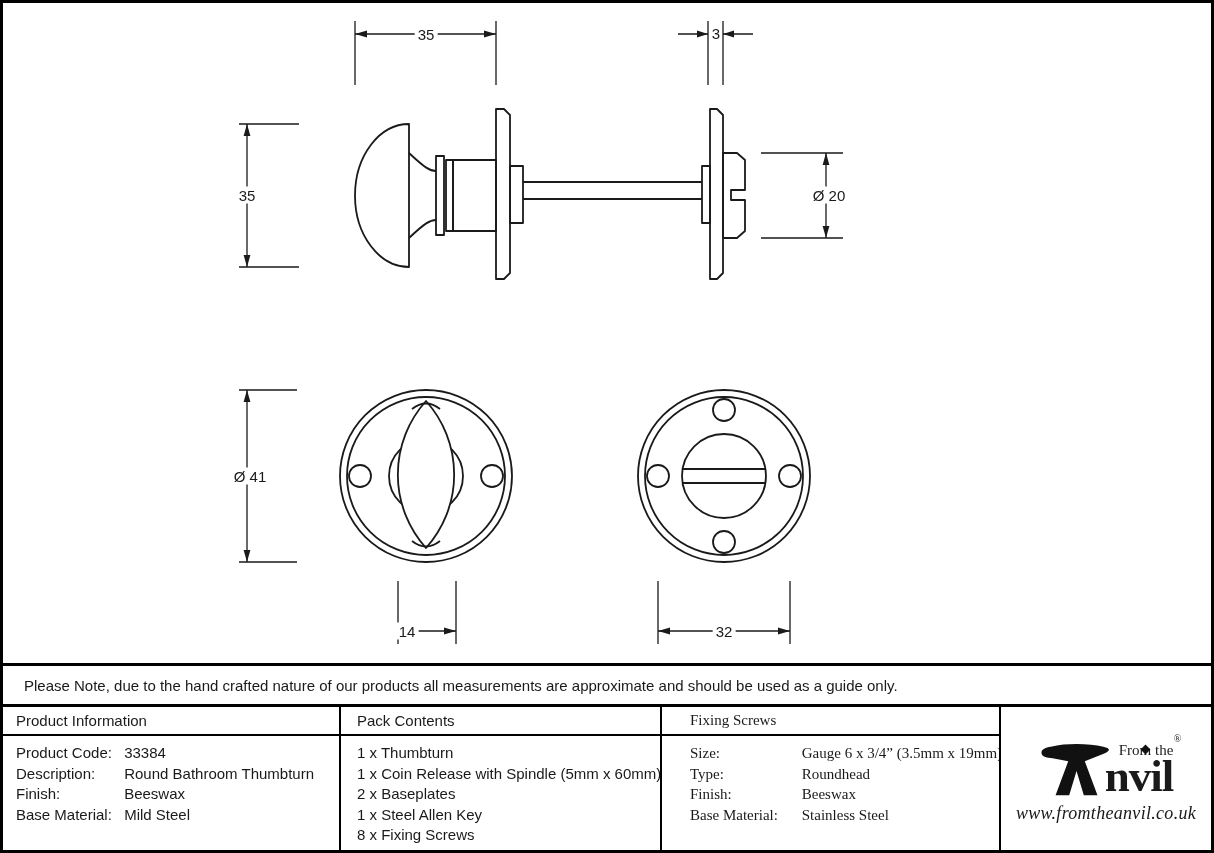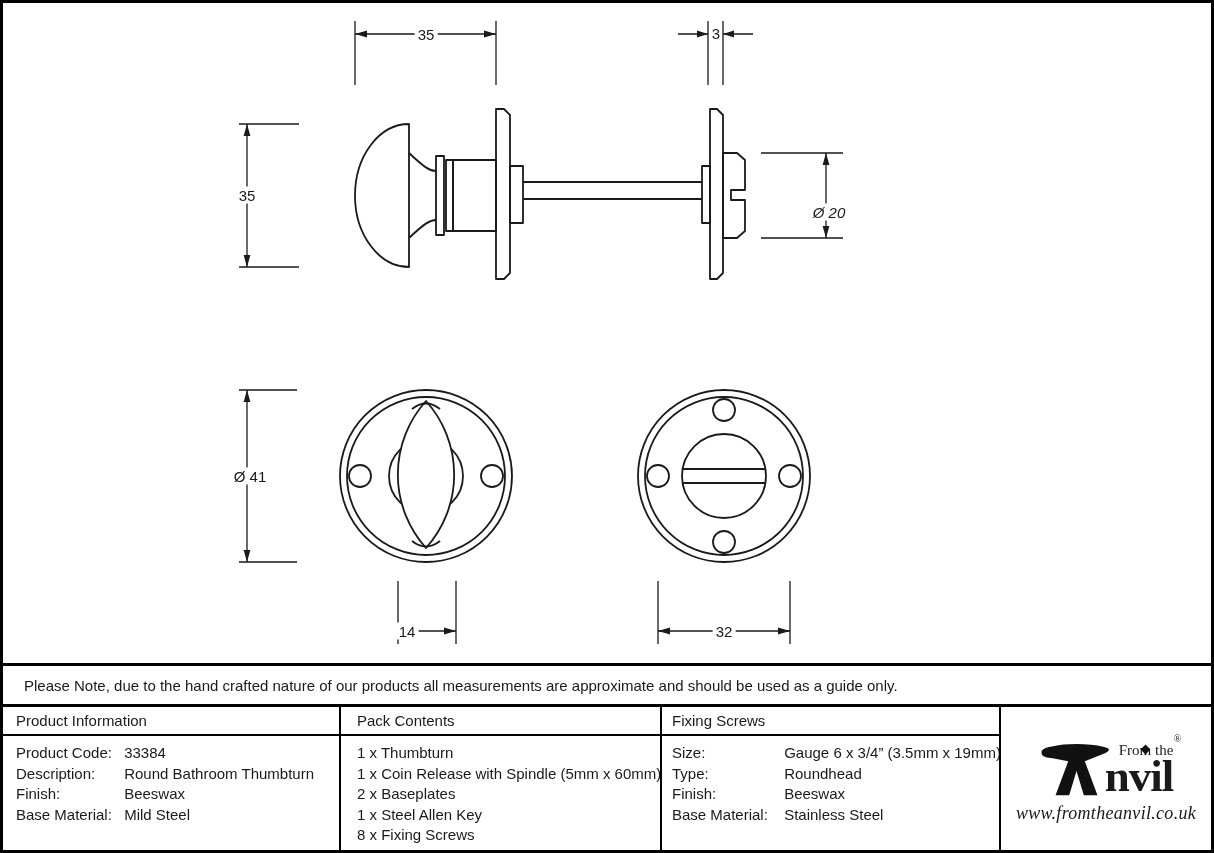--- a/index.html
+++ b/index.html
@@ -37,21 +37,21 @@
     display:grid;grid-template-columns:338px 321px 339px auto;
   }
   .tcol{box-sizing:border-box;border-right:2px solid #000;overflow:hidden;}
   .tcol.last{border-right:none;}
   .tcol-header{
     height:29px;box-sizing:border-box;border-bottom:2px solid #000;
     display:flex;align-items:center;font-size:15px;
   }
   .col-product .tcol-header,.col-product .tcol-body{padding-left:13px;}
   .col-pack .tcol-header,.col-pack .tcol-body{padding-left:16px;}
-  .col-screws .tcol-header,.col-screws .tcol-body{padding-left:10px;}
+  .col-screws .tcol-header,.col-screws .tcol-body{padding-left:28px;font-family:Liberation Serif, serif;}
   .tcol-body{padding-top:7px;font-size:15px;}
   .trow{line-height:20.5px;white-space:nowrap;}
   .col-product .lbl{display:inline-block;width:104px;}
   .col-screws .lbl{display:inline-block;width:108px;}
   
   .col-logo{display:flex;align-items:center;justify-content:center;}
   .logo{text-align:center;}
   .logo-top{position:relative;display:flex;align-items:flex-start;justify-content:center;}
   .anvil-glyph{width:76px;height:62px;margin-top:6px;margin-right:-10px;}
   .logo-right{position:relative;display:flex;flex-direction:column;align-items:flex-start;}
@@ -151,21 +151,21 @@
         <path d="M655,578 L655,641 M787,578 L787,641"></path>
         <path d="M655,628 L787,628"></path>
         <polygon points="655,628 667,624.6 667,631.4" fill="#1a1a1a" stroke="none"></polygon>
         <polygon points="787,628 775,624.6 775,631.4" fill="#1a1a1a" stroke="none"></polygon>
       </g>
     </svg>
 
     <span class="dim-label" style="left:423px;top:31px;">35</span>
     <span class="dim-label" style="left:713px;top:30px;padding:0 1px;">3</span>
     <span class="dim-label" style="left:244px;top:192px;">35</span>
-    <span class="dim-label" style="left:826px;top:209px;font-style:italic;">Ø 20</span>
+    <span class="dim-label" style="left:826px;top:192px;">Ø 20</span>
     <span class="dim-label" style="left:247px;top:473px;">Ø 41</span>
     <span class="dim-label" style="left:404px;top:628px;">14</span>
     <span class="dim-label" style="left:721px;top:628px;">32</span>
   </div>
 
   <div class="note-row">
     <span>Please Note, due to the hand crafted nature of our products all measurements are approximate and should be used as a guide only.</span>
   </div>
 
   <div class="info-table">

